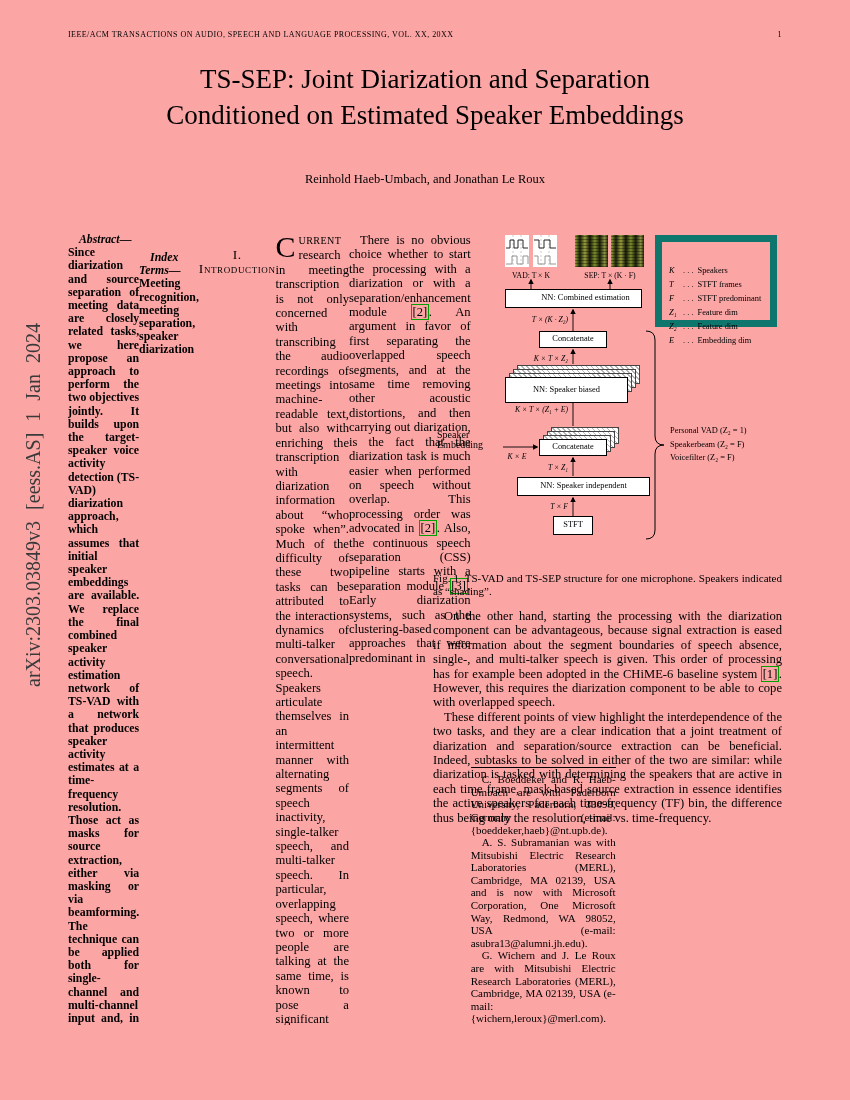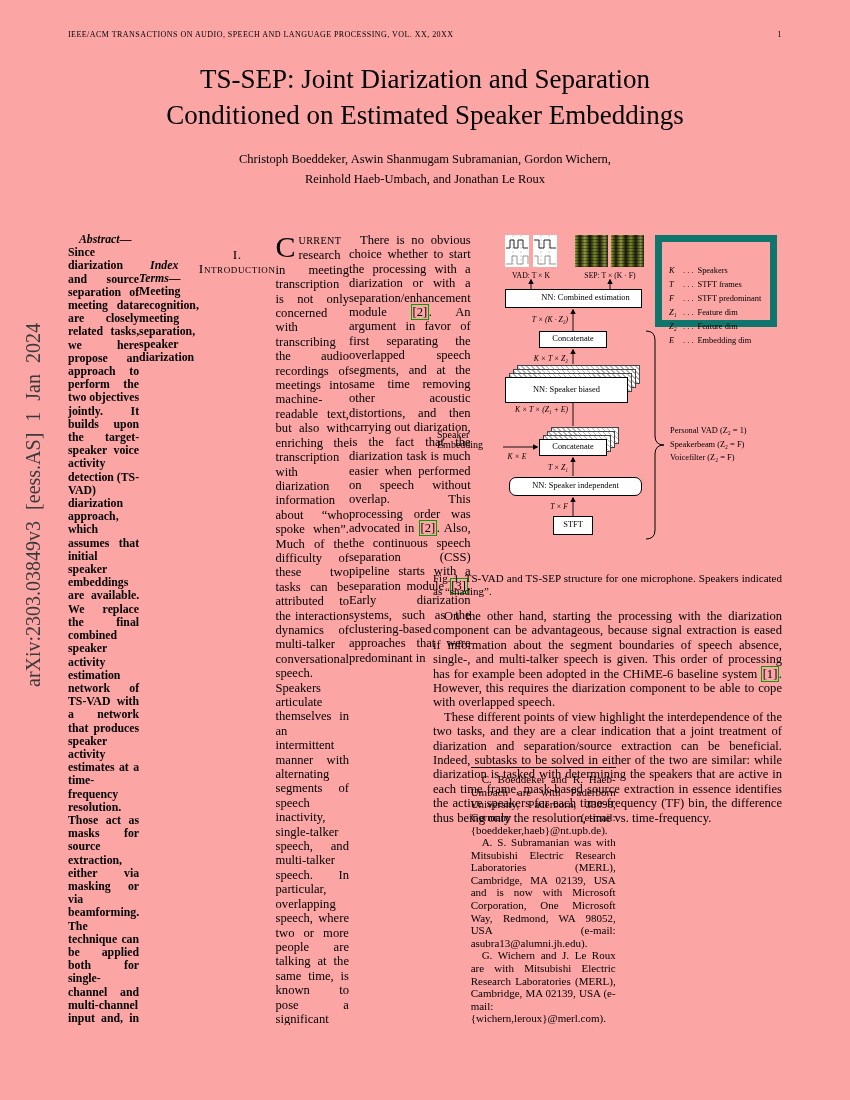--- a/index.html
+++ b/index.html
@@ -17,21 +17,21 @@
     position:absolute; left:33px; top:505px;
     transform:translate(-50%,-50%) rotate(-90deg);
     white-space:nowrap; font-size:20px; color:#3a3a3a; word-spacing:6px;
   }
   .title { margin:62px 60px 0; text-align:center; font-size:27px; font-weight:400; line-height:1.32; }
   .authors { margin-top:17px; text-align:center; font-size:12.5px; line-height:1.55; }
   .columns { margin:44px 68px 0; display:flex; gap:16px; height:792px; overflow:hidden; }
   .col { width:349px; font-size:12.6px; line-height:14.4px; text-align:justify; }
   .col-left { display:flex; flex-direction:row; }
   .abstract, .index-terms { font-weight:bold; font-size:11.8px; line-height:13.2px; text-indent:11px; }
-  .index-terms { margin-top:26px; }
+  .index-terms { margin-top:18px; }
   .ab-label { font-style:italic; }
   .section-heading { margin:15px 0 9px; text-align:center; font-weight:400; font-size:13.5px; font-variant:small-caps; letter-spacing:0.6px; }
   .body-p { margin:0; }
   .indent { text-indent:11px; }
   .dropcap { float:left; font-size:30px; line-height:25px; margin:1px 3px 0 0; }
   .firstword { font-size:0.8em; letter-spacing:0.4px; }
   .cite { border:1px solid #00a000; padding:0 0.5px; }
   .footnotes { margin-top:auto; font-size:11px; line-height:12.6px; }
   .fn-rule { width:145px; border-top:1px solid #000; margin-bottom:5px; }
   .footnotes p { text-indent:11px; }
@@ -68,21 +68,21 @@
 
   <div class="running-head">
     <span>IEEE/ACM TRANSACTIONS ON AUDIO, SPEECH AND LANGUAGE PROCESSING, VOL. XX, 20XX</span>
     <span>1</span>
   </div>
 
   <div class="arxiv-stamp">arXiv:2303.03849v3 [eess.AS] 1 Jan 2024</div>
 
   <h1 class="title"><span>TS-SEP: Joint Diarization and Separation</span><br><span>Conditioned on Estimated Speaker Embeddings</span></h1>
 
-  <div class="authors"><span>Christoph Boeddeker, Aswin Shanmugam Subramanian, Gordon Wichern,</span><br><span>Reinhold Haeb-Umbach, and Jonathan Le Roux</span></div>
+  <div class="authors"><br><span>Reinhold Haeb-Umbach, and Jonathan Le Roux</span></div>
 
   <div class="columns">
 
     <div class="col col-left">
       <p class="abstract"><span class="ab-label">Abstract—</span><span>Since diarization and source separation of meeting data are closely related tasks, we here propose an approach to perform the two objectives jointly. It builds upon the target-speaker voice activity detection (TS-VAD) diarization approach, which assumes that initial speaker embeddings are available. We replace the final combined speaker activity estimation network of TS-VAD with a network that produces speaker activity estimates at a time-frequency resolution. Those act as masks for source extraction, either via masking or via beamforming. The technique can be applied both for single-channel and multi-channel input and, in both cases, achieves a new state-of-the-art word error rate (WER) on the LibriCSS meeting data recognition task. We further compute speaker-aware and speaker-agnostic WERs to isolate the contribution of diarization errors to the overall WER performance.</span></p>
 
       <p class="index-terms"><span class="ab-label">Index Terms—</span><span>Meeting recognition, meeting separation, speaker diarization</span></p>
 
       <h2 class="section-heading">I. Introduction</h2>
 
@@ -165,21 +165,21 @@
 
         <div class="layer" style="left:118px; top:194px; width:68px; height:17px;"></div>
         <div class="layer" style="left:114px; top:198px; width:68px; height:17px;"></div>
         <div class="layer" style="left:110px; top:202px; width:68px; height:17px;"></div>
         <div class="fig-box" style="left:106px; top:206px; width:68px; height:17px;">Concatenate</div>
 
         <div class="spk-emb"><span>Speaker</span><br><span>Embedding</span></div>
         <div class="fig-dim-c" style="left:66px; top:217px; width:36px; font-style:italic;">K × E</div>
 
         <div class="fig-dim" style="left:40px; top:228px; width:95px;">T × Z₁</div>
-        <div class="fig-box" style="left:76px; top:244px; width:133px; height:19px;border-radius:7px;">NN: Speaker independent</div>
+        <div class="fig-box" style="left:84px; top:244px; width:133px; height:19px;">NN: Speaker independent</div>
         <div class="fig-dim" style="left:40px; top:267px; width:95px;">T × F</div>
         <div class="fig-box" style="left:120px; top:283px; width:40px; height:19px;">STFT</div>
 
         <div class="brace-labels">
           <div>Personal VAD (Z₂ = 1)</div>
           <div>Speakerbeam (Z₂ = F)</div>
           <div>Voicefilter (Z₂ = F)</div>
         </div>
       </div>
 

